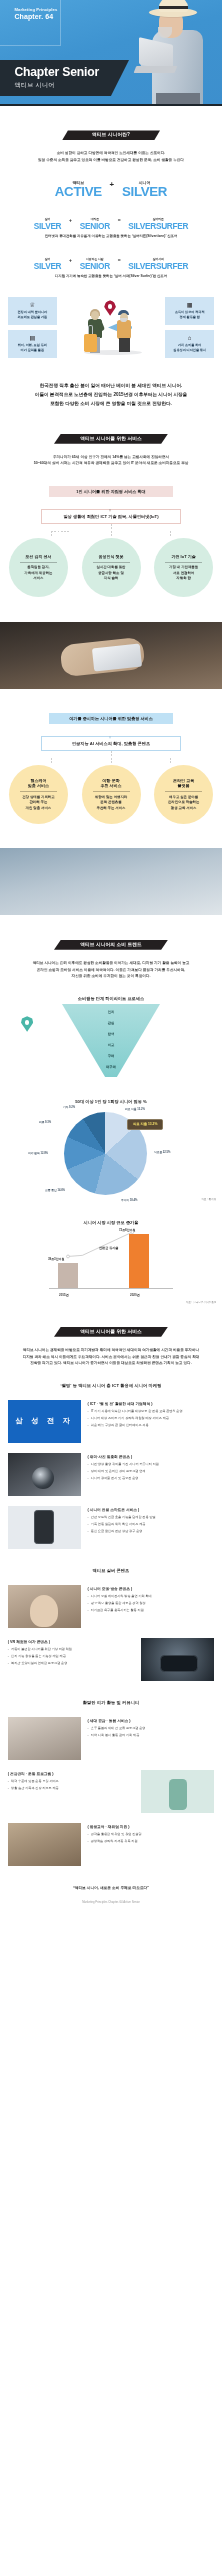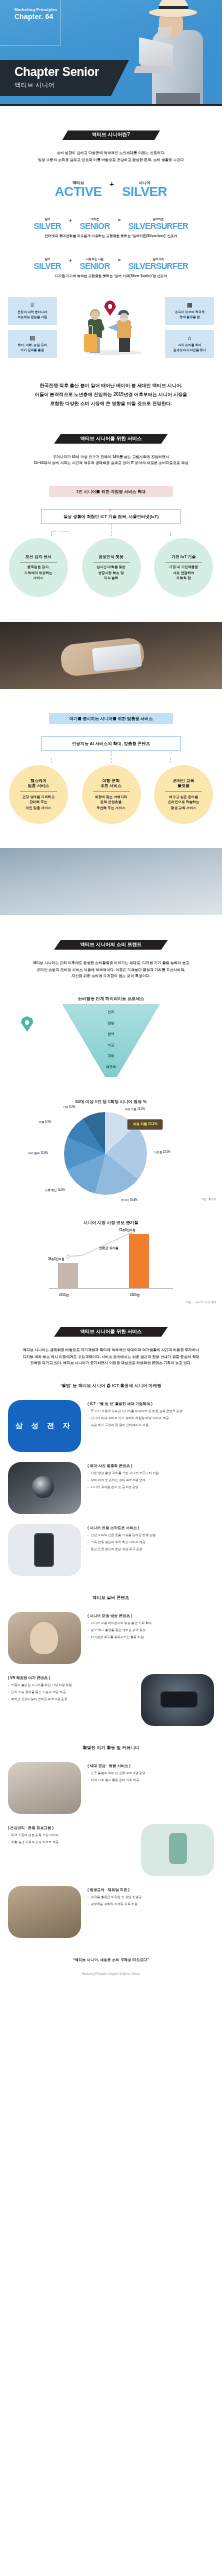--- a/index.html
+++ b/index.html
@@ -176,21 +176,21 @@
   .barval { position:absolute; font-size:2.9px; font-weight:bold; color:#3a3a3a; white-space:nowrap; }
   .barcat { position:absolute; bottom:11px; font-size:3px; font-weight:bold; color:#3a3a3a; white-space:nowrap; }
   .trend { position:absolute; left:68px; bottom:46px; width:71px; height:31px; }
   .trend svg { width:100%; height:100%; overflow:visible; }
   .trendlbl { position:absolute; left:99px; bottom:58px; font-size:3.1px; font-weight:bold; color:#3a3a3a; }
 
   
   .case-head { text-align:center; font-size:4.2px; font-weight:bold; color:#1f1f1f; letter-spacing:0.1px; }
   .case-row { display:flex; gap:6.7px; align-items:flex-start; padding:0 7.8px; }
   .case-row.rev { flex-direction:row-reverse; }
-  .thumb { width:73px; height:52px; flex:none; border-radius:13px; overflow:hidden; position:relative; }
+  .thumb { width:73px; height:43px; flex:none; border-radius:0; overflow:hidden; position:relative; }
   .th-blue { background:#1565c0; display:flex; align-items:center; justify-content:center; }
   .th-blue span { color:#fff; font-size:7.2px; font-weight:bold; letter-spacing:3.3px; }
   .th-cam { background:linear-gradient(150deg,#2d3136,#5a6068 60%,#8d949c); }
   .th-cam::after{content:"";position:absolute;left:24.4px;top:14.4px;width:22px;height:22px;border-radius:50%;
       background:radial-gradient(circle at 38% 34%,#cfd6dd,#3d454d 58%,#15191d);}
   .th-phone { background:#e6eaee; display:flex; align-items:center; justify-content:center; }
   .th-phone i { display:block; width:20px; height:34px; border-radius:3.3px; background:#2a2f34; border:1.1px solid #4a5158; }
   .th-woman { background:linear-gradient(160deg,#c9b7a4,#8e7a66); }
   .th-woman::after{content:"";position:absolute;left:22px;top:10px;width:28px;height:32px;border-radius:50% 50% 42% 42%;background:#e3cdb4;}
   .th-vr { background:radial-gradient(circle at 50% 45%,#6b7a88,#1d242b); }

